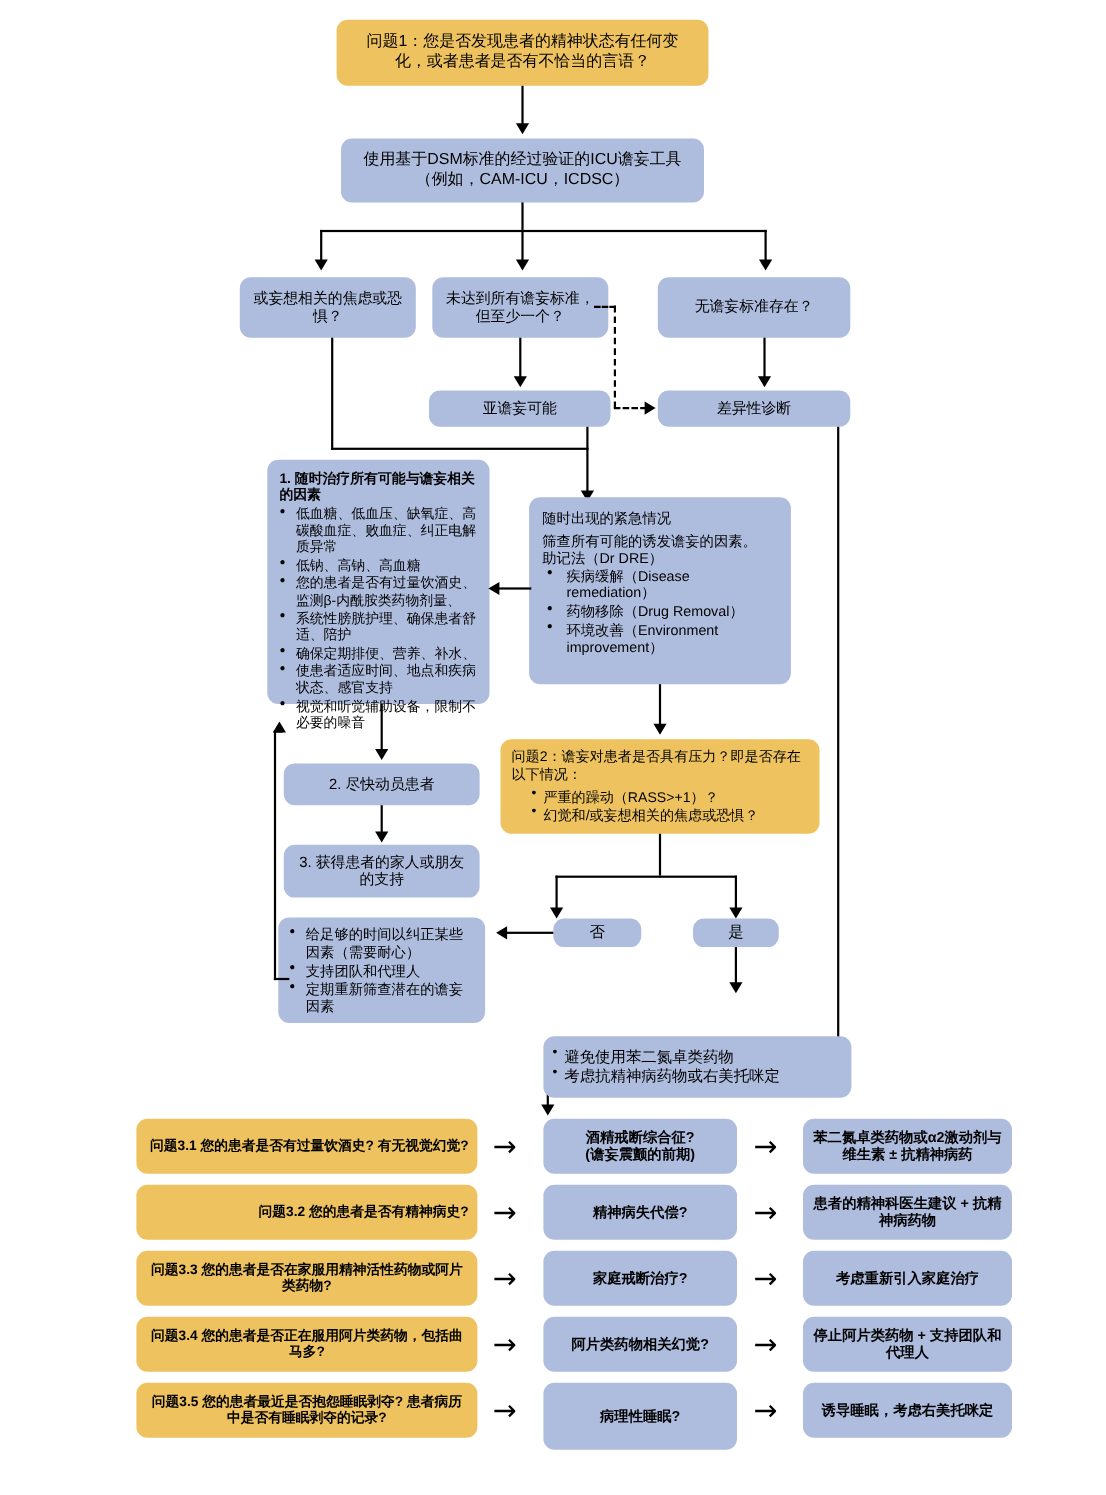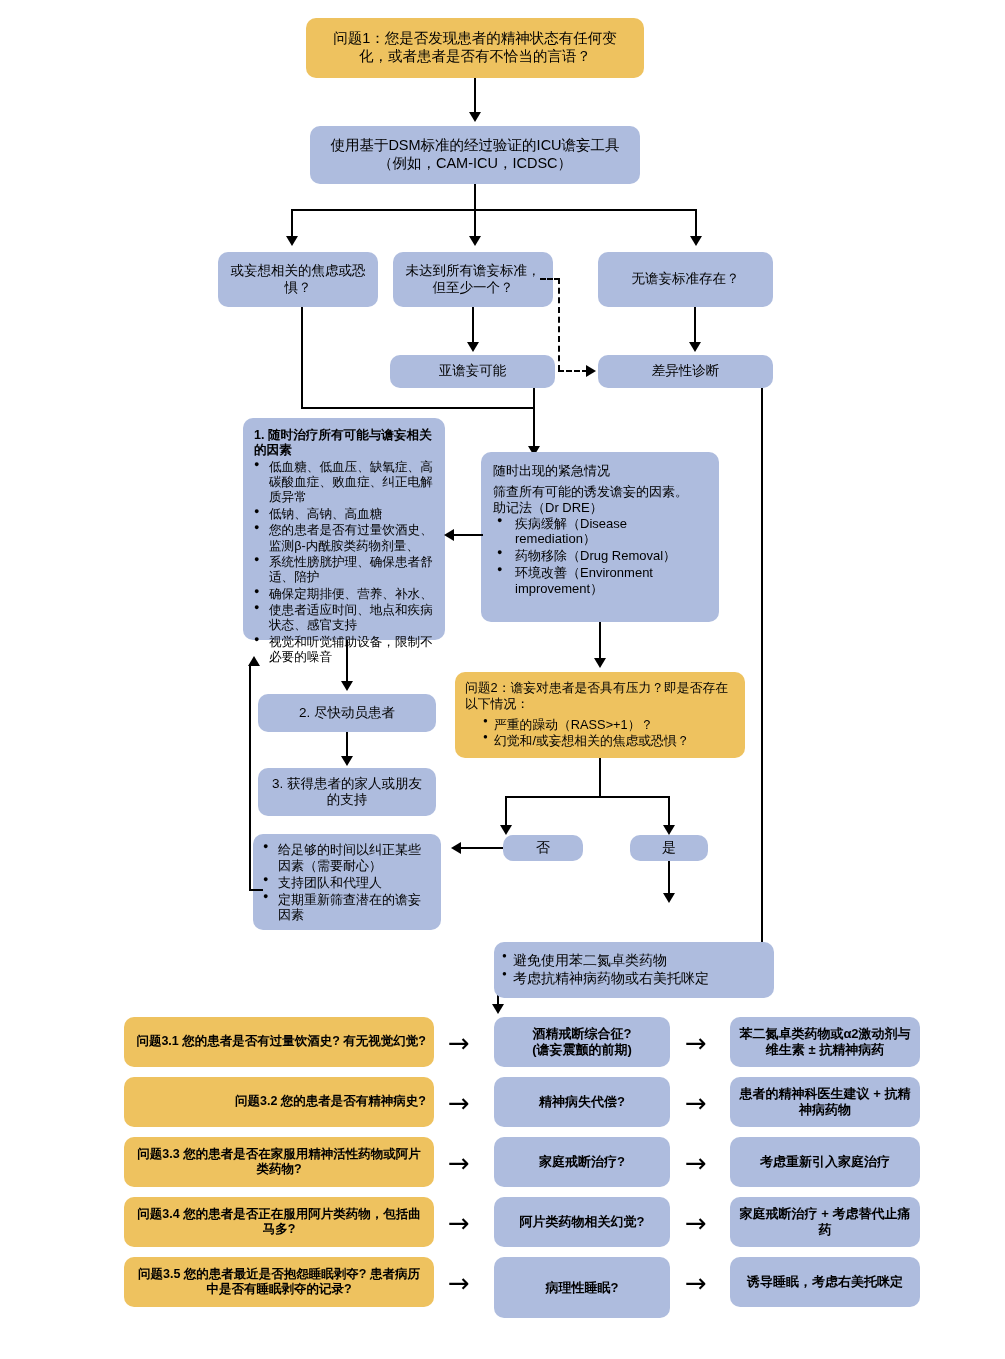--- a/index.html
+++ b/index.html
@@ -301,21 +301,21 @@
 
   <div class="node yellow row-q" style="left:124px;top:1197px;width:310px;height:50px;padding:2px 8px;">
     <div>问题3.4 您的患者是否正在服用阿片类药物，包括曲马多?</div>
   </div>
   <div class="bigarrow" style="left:448px;top:1210px;">→</div>
   <div class="node blue row-m" style="left:494px;top:1197px;width:176px;height:50px;padding:2px 6px;">
     <div>阿片类药物相关幻觉?</div>
   </div>
   <div class="bigarrow" style="left:685px;top:1210px;">→</div>
   <div class="node blue row-r" style="left:730px;top:1197px;width:190px;height:50px;padding:2px 6px;">
-    <div>家庭戒断治疗 + 考虑替代止痛药</div>
+    <div>停止阿片类药物 + 支持团队和代理人</div>
   </div>
 
   <div class="node yellow row-q" style="left:124px;top:1257px;width:310px;height:50px;padding:2px 8px;">
     <div>问题3.5 您的患者最近是否抱怨睡眠剥夺? 患者病历中是否有睡眠剥夺的记录?</div>
   </div>
   <div class="bigarrow" style="left:448px;top:1270px;">→</div>
   <div class="node blue row-m" style="left:494px;top:1257px;width:176px;height:61px;padding:2px 6px;">
     <div>病理性睡眠?</div>
   </div>
   <div class="bigarrow" style="left:685px;top:1270px;">→</div>

